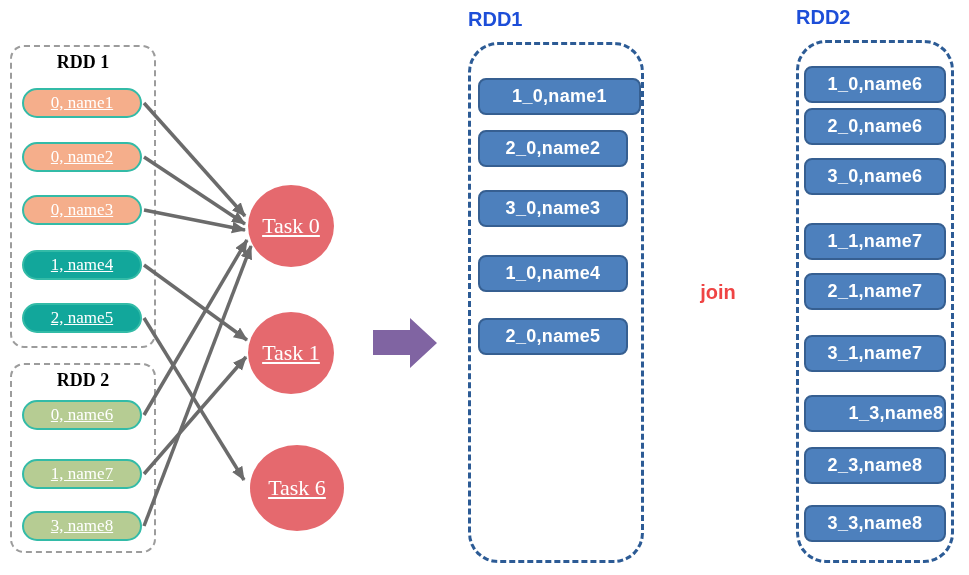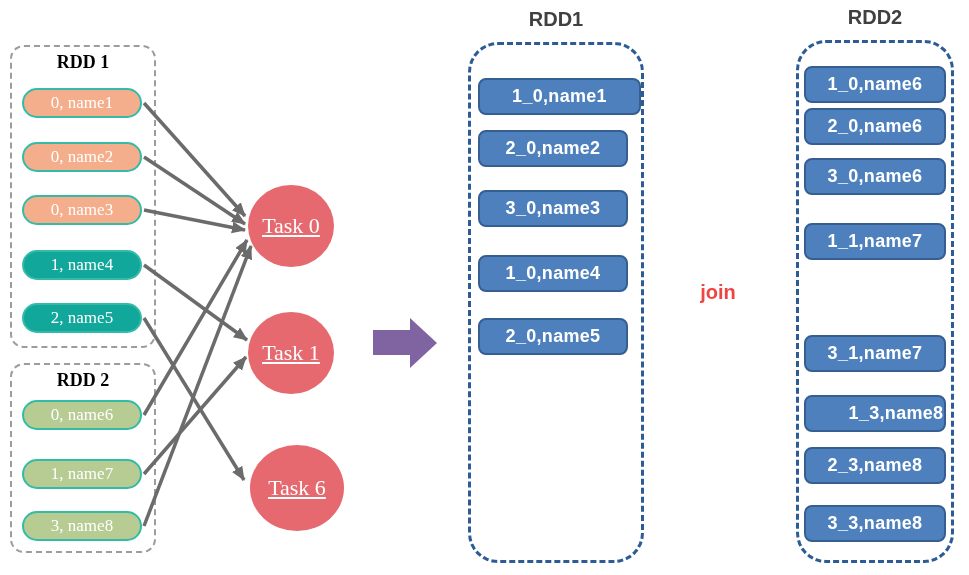--- a/index.html
+++ b/index.html
@@ -13,36 +13,37 @@
   }
   .serif-title{
     position:absolute;text-align:center;color:#000;
     font:bold 18px "Liberation Serif",serif;
   }
   .pill{
     position:absolute;display:flex;align-items:center;justify-content:center;
     color:#fff;font:17px "Liberation Serif",serif;
     border:2px solid var(--pill-border);border-radius:15px;box-sizing:border-box;
     z-index:3;
+    text-decoration:underline;
   }
   .pill.orange{background:var(--pill-orange);}
   .pill.teal{background:var(--pill-teal);}
   .pill.green{background:var(--pill-green);}
   .task{
     position:absolute;border-radius:50%;background:var(--task-red);
     color:#fff;font:22px "Liberation Serif",serif;
     display:flex;align-items:center;justify-content:center;z-index:4;text-decoration:underline;
   }
   #edges-svg{position:absolute;left:0;top:0;z-index:2;}
   .blue-container{
     position:absolute;border:3px dashed var(--dash-blue);border-radius:30px;
     box-sizing:border-box;
   }
   .sans-title{
-    position:absolute;text-align:center;color:#404040;
+    position:absolute;text-align:left;color:#1d4ed8;
     font:bold 20px "Liberation Sans",sans-serif;
   }
   .bluebox{
     position:absolute;display:flex;align-items:center;justify-content:center;
     background:var(--box-blue);border:2px solid var(--box-blue-border);
     border-radius:8px;box-sizing:border-box;color:#fff;
     font:bold 18px "Liberation Sans",sans-serif;letter-spacing:0.3px;
   }
   #join-label{
     position:absolute;left:678px;top:281px;width:80px;text-align:center;
@@ -100,17 +101,18 @@
     <div class="task" style="left: 250px; top: 445px; width: 94px; height: 86px;">Task 6</div>
     <div class="bluebox" style="left: 478px; top: 78px; width: 163px; height: 37px;">1_0,name1</div>
     <div class="bluebox" style="left: 478px; top: 130px; width: 150px; height: 37px;">2_0,name2</div>
     <div class="bluebox" style="left: 478px; top: 190px; width: 150px; height: 37px;">3_0,name3</div>
     <div class="bluebox" style="left: 478px; top: 255px; width: 150px; height: 37px;">1_0,name4</div>
     <div class="bluebox" style="left: 478px; top: 318px; width: 150px; height: 37px;">2_0,name5</div>
     <div class="bluebox" style="left: 804px; top: 66px; width: 142px; height: 37px;">1_0,name6</div>
     <div class="bluebox" style="left: 804px; top: 108px; width: 142px; height: 37px;">2_0,name6</div>
     <div class="bluebox" style="left: 804px; top: 158px; width: 142px; height: 37px;">3_0,name6</div>
     <div class="bluebox" style="left: 804px; top: 223px; width: 142px; height: 37px;">1_1,name7</div>
+    <div class="bluebox" style="left: 804px; top: 273px; width: 142px; height: 37px;">2_1,name7</div>
     <div class="bluebox" style="left: 804px; top: 335px; width: 142px; height: 37px;">3_1,name7</div>
     <div class="bluebox" style="left: 804px; top: 395px; width: 142px; height: 37px; padding-left: 42px;">1_3,name8</div>
     <div class="bluebox" style="left: 804px; top: 447px; width: 142px; height: 37px;">2_3,name8</div>
     <div class="bluebox" style="left: 804px; top: 505px; width: 142px; height: 37px;">3_3,name8</div>
   </div>
 
 </body></html>

